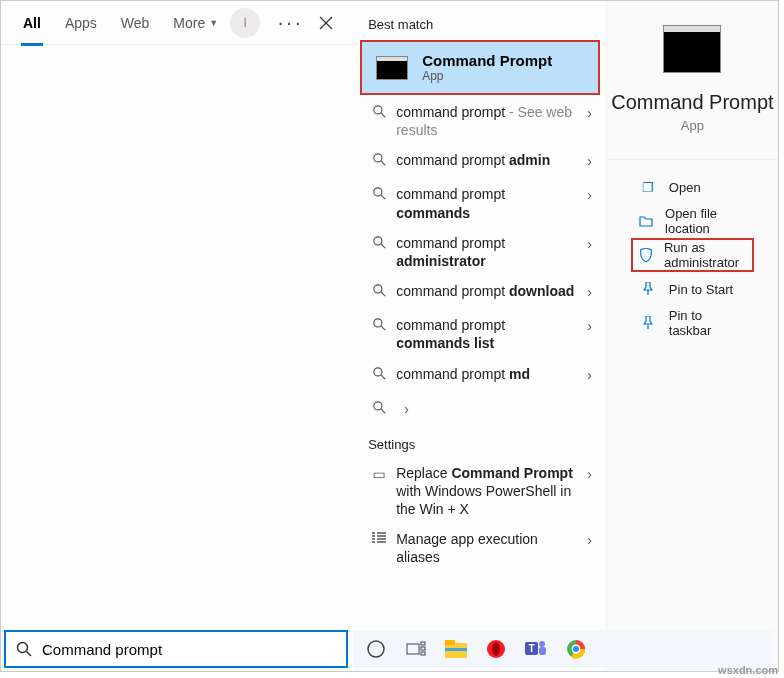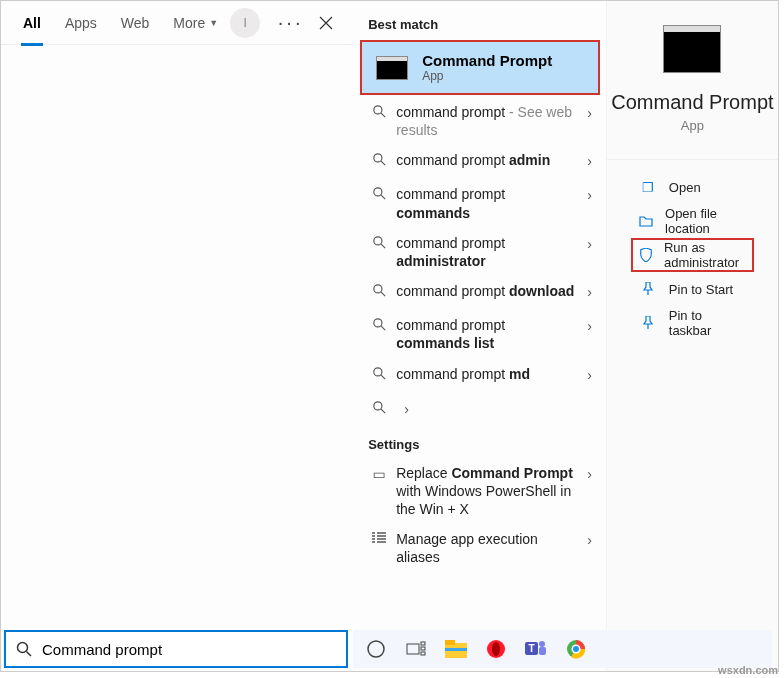--- a/index.html
+++ b/index.html
@@ -12,21 +12,21 @@
   .tab.active::after { content: ""; position: absolute; bottom: -1px; left: 10px; right: 10px; height: 3px; background: #0078d4; }
   .tab .chev { margin-left: 4px; font-size: 9px; color: #666; }
   .spacer { flex: 1; }
   .avatar { width: 30px; height: 30px; border-radius: 50%; background: #eceaea; color: #888; display: flex; align-items: center; justify-content: center; margin-right: 12px; font-size: 12px; }
   .more, .close { width: 36px; height: 36px; display: flex; align-items: center; justify-content: center; color: #444; cursor: pointer; font-size: 16px; }
   .more { font-size: 20px; letter-spacing: 2px; }
   
   .main { flex: 1; display: flex; overflow: hidden; }
   .left { width: 352px; overflow-y: auto; padding-top: 6px; }
   .right { flex: 1; border-left: 1px solid #f3f3f3; background: #fafafa; display: flex; flex-direction: column; align-items: stretch; padding-top: 24px; }
-  .sect-title { font-size: 13px; font-weight: 700; color: #222; padding: 10px 14px 6px; }
+  .sect-title { font-size: 13px; font-weight: 400; color: #222; padding: 10px 14px 6px; }
   
   .best-card { display: flex; align-items: center; padding: 10px 14px; margin: 2px 6px; border: 2px solid #d0342c; background: #bde0fa; }
   .cmd-icon { width: 32px; height: 24px; background: #000; border: 1px solid #888; margin-right: 14px; position: relative; }
   .cmd-icon::before { content: ""; position: absolute; top: 0; left: 0; right: 0; height: 4px; background: #ddd; }
   .best-title { font-size: 15px; font-weight: 600; color: #000; }
   .best-sub { font-size: 12px; color: #555; }
   
   .row { display: flex; align-items: start; padding: 6px 14px; min-height: 34px; cursor: pointer; position: relative; }
   .row .ric { width: 22px; display: flex; justify-content: center; color: #555; font-size: 14px; margin-right: 6px; padding-top:2px;}
   .row .rtext { flex: 1; font-size: 14px; color: #222; line-height: 1.3; }

